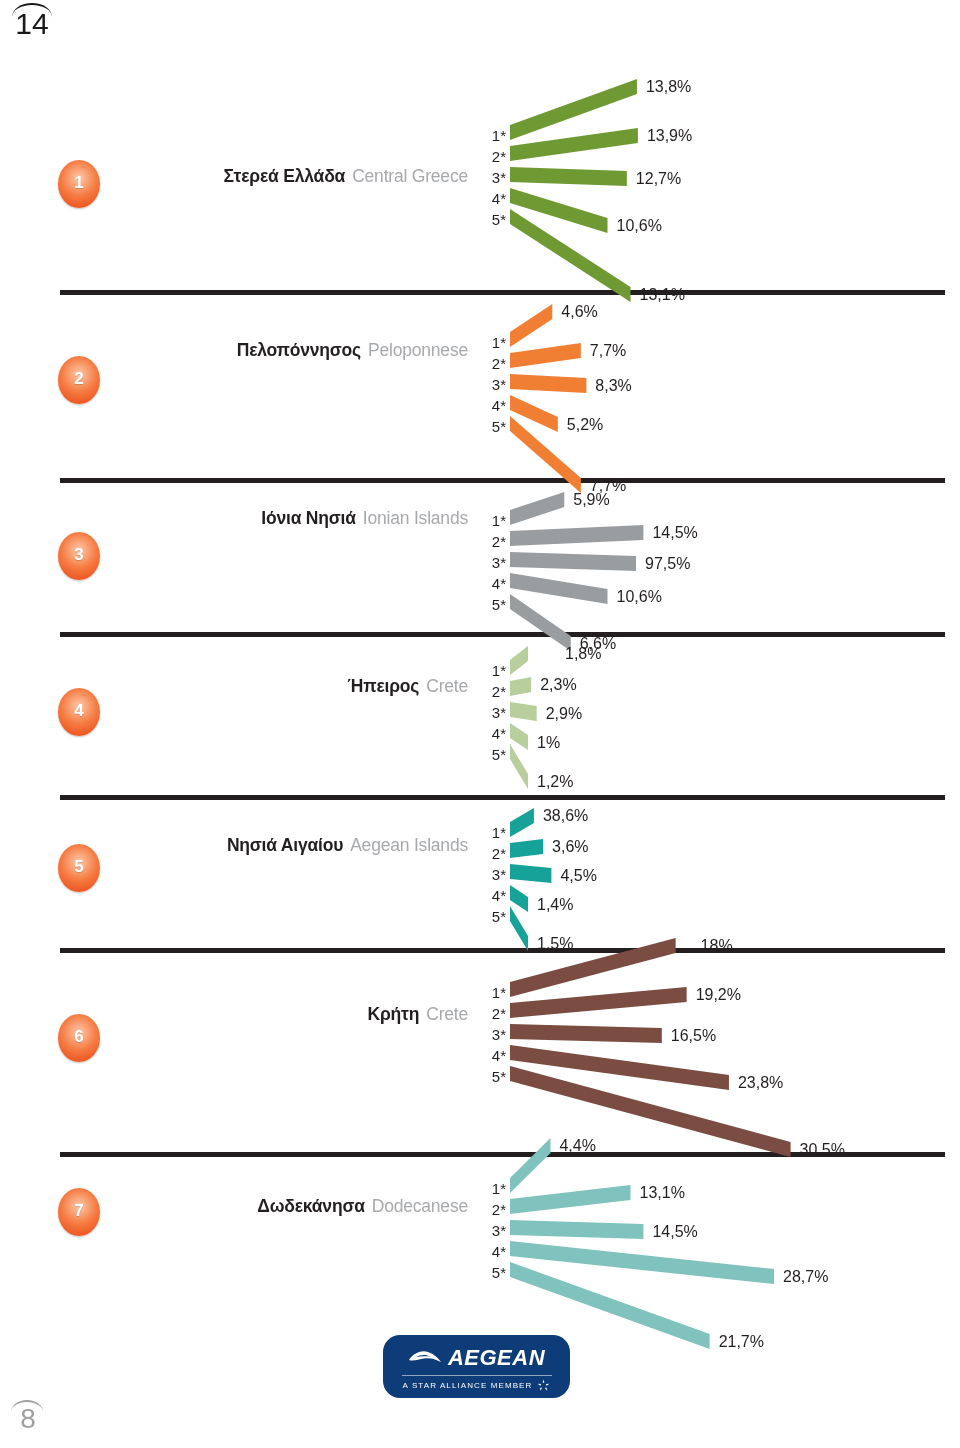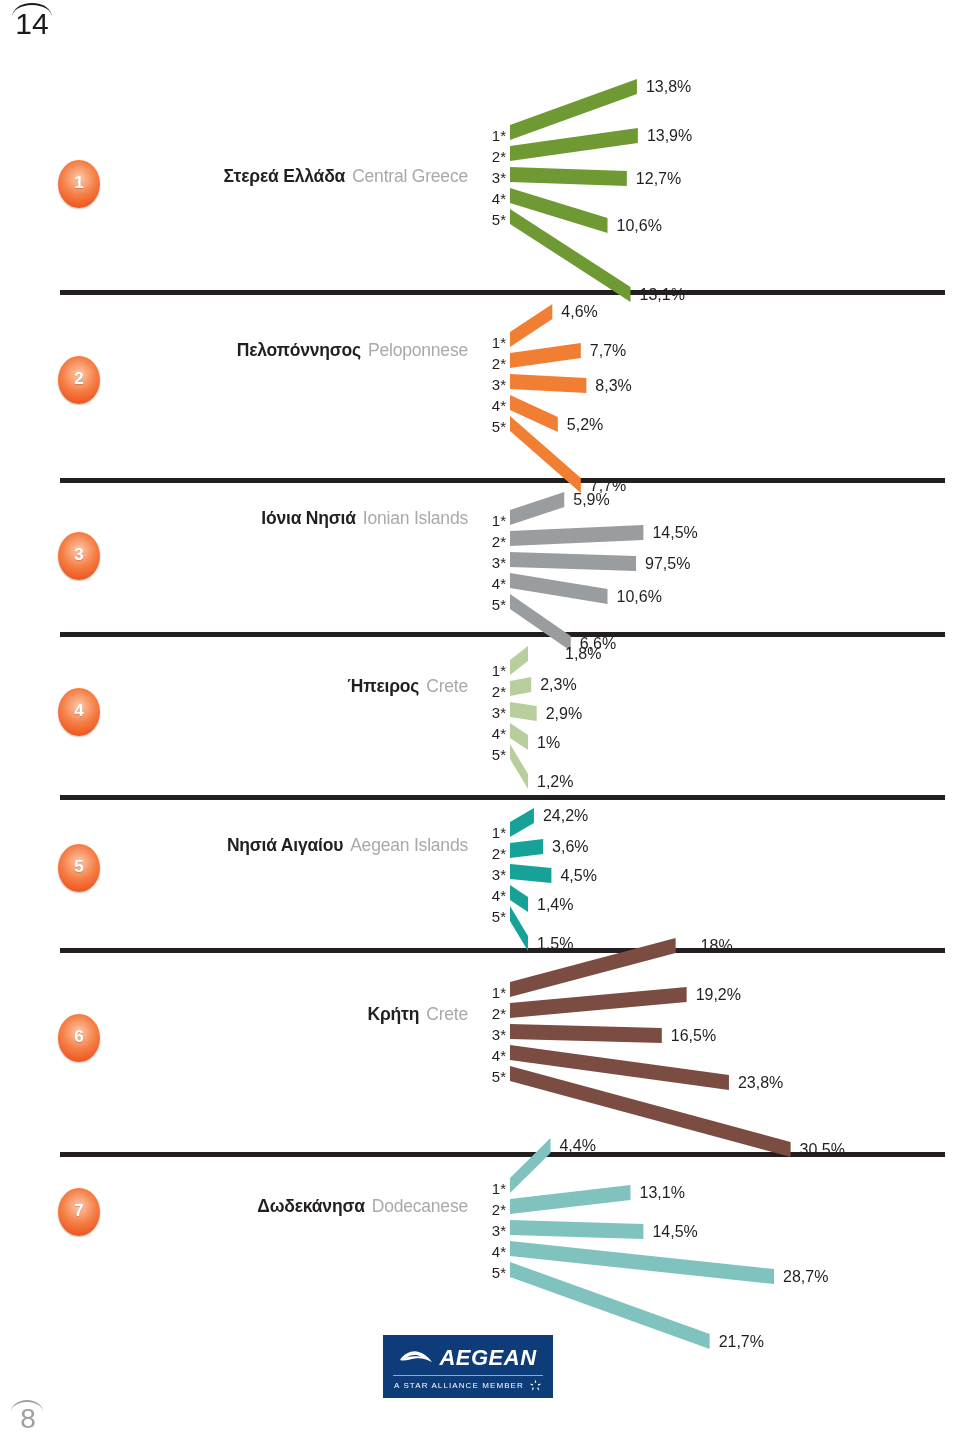--- a/index.html
+++ b/index.html
@@ -64,23 +64,23 @@
     white-space:nowrap;font-weight:400;
   }
 
   .sep{
     position:absolute;left:60px;width:885px;height:5px;
     background:#231f20;
   }
 
   
   .logo{
-    position:absolute;left:383px;top:1335px;width:170px;height:63px;
+    position:absolute;left:383px;top:1335px;width:187px;height:63px;
     background:#0d3c78;display:flex;flex-direction:column;
-    align-items:center;justify-content:center;
+    align-items:center;justify-content:center;border-radius:17px;
   }
   .logo-main{
     display:flex;align-items:center;justify-content:center;gap:6px;
     margin-top:3px;
   }
   .logo-word{
     color:#ffffff;font-size:22px;font-weight:700;font-style:italic;
     letter-spacing:0.5px;font-family:"Liberation Sans",sans-serif;
   }
   .logo-rule{
@@ -221,21 +221,21 @@
       <span>5</span>
     </div>
     <div class="region" style="top: 835px; right: 492px;"><span class="gr">Νησιά Αιγαίου</span><span class="en">Aegean Islands</span></div>
     <div class="stars" style="left: 480px; top: 822px;">
       <div>1*</div>
       <div>2*</div>
       <div>3*</div>
       <div>4*</div>
       <div>5*</div>
     </div>
-    <div class="val" style="left: 542.92px; top: 807px;">24,2%</div>
+    <div class="val" style="left: 542.92px; top: 807px;">38,6%</div>
     <div class="val" style="left: 552.12px; top: 838px;">3,6%</div>
     <div class="val" style="left: 560.4px; top: 867px;">4,5%</div>
     <div class="val" style="left: 537px; top: 896px;">1,4%</div>
     <div class="val" style="left: 537px; top: 935px;">1,5%</div>
     <div class="fan" style="left: 510px; top: 782px;">
       <svg width="430" height="230" viewBox="0 0 430 230">
         <polygon points="0,40 23.919999999999998,26 23.919999999999998,41 0,55" fill="#17a299"></polygon>
         <polygon points="0,61 33.12,57 33.12,72 0,76" fill="#17a299"></polygon>
         <polygon points="0,82 41.4,86 41.4,101 0,97" fill="#17a299"></polygon>
         <polygon points="0,103 18,115 18,130 0,118" fill="#17a299"></polygon>

